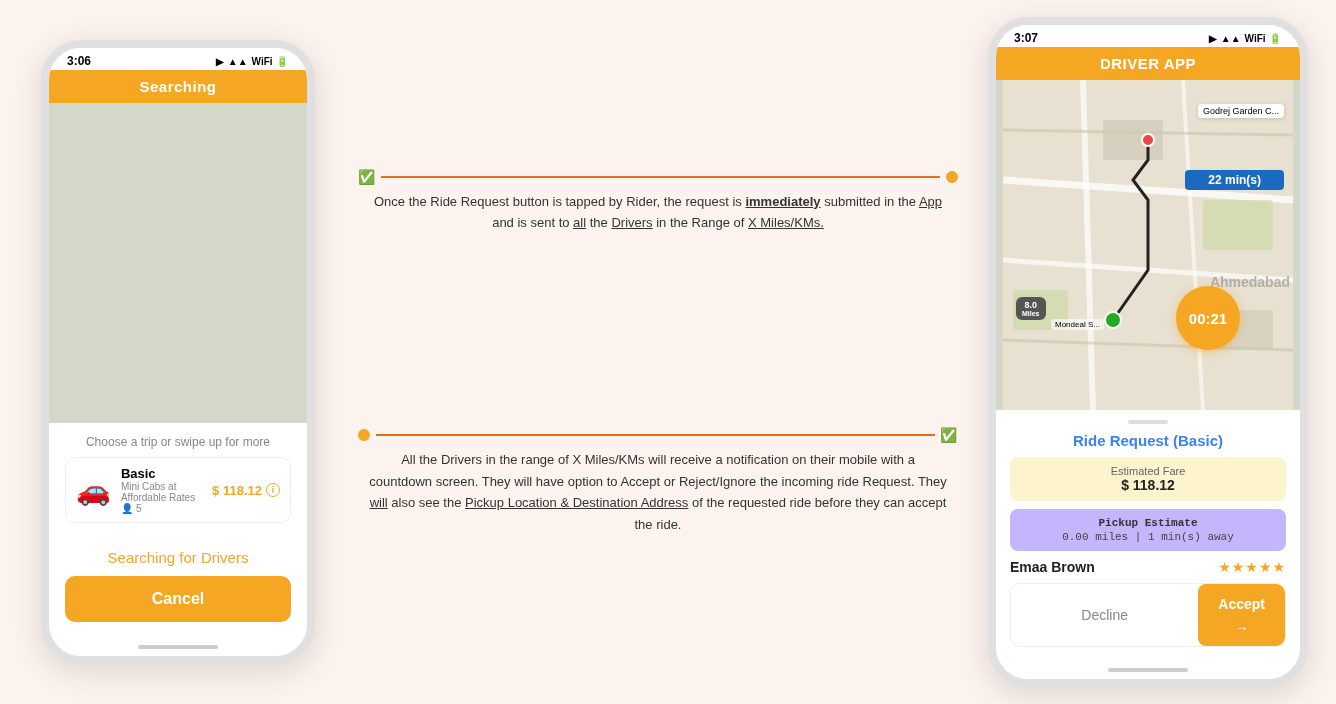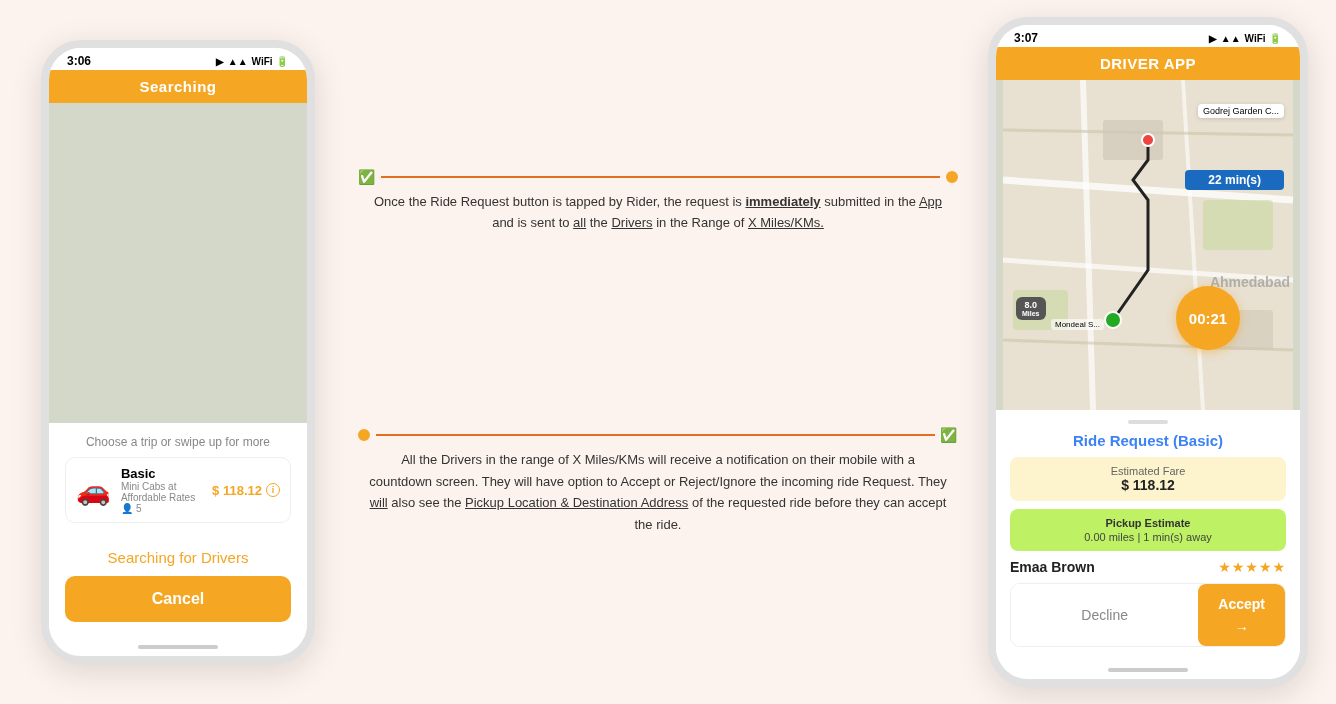--- a/index.html
+++ b/index.html
@@ -219,21 +219,22 @@
     }
 
     .estimate-box {
       flex: 1;
       border-radius: 8px;
       padding: 8px 10px;
       text-align: center;
     }
 
     .estimate-box.pickup {
-      background: #bef264;
+      background: #c4b5fd;
+      font-family: Liberation Mono, monospace;
     }
 
     .estimate-box.trip {
       background: #b2e6e8;
     }
 
     .estimate-box .est-label {
       font-size: 11px;
       font-weight: 600;
       color: #333;

